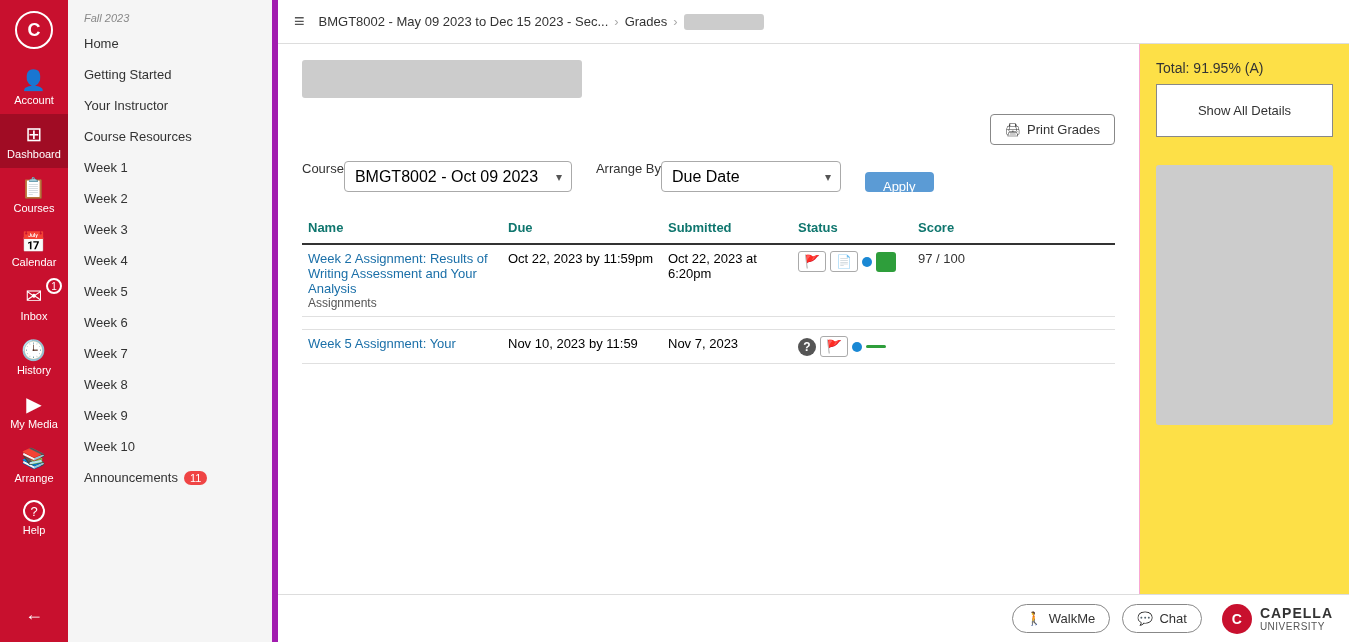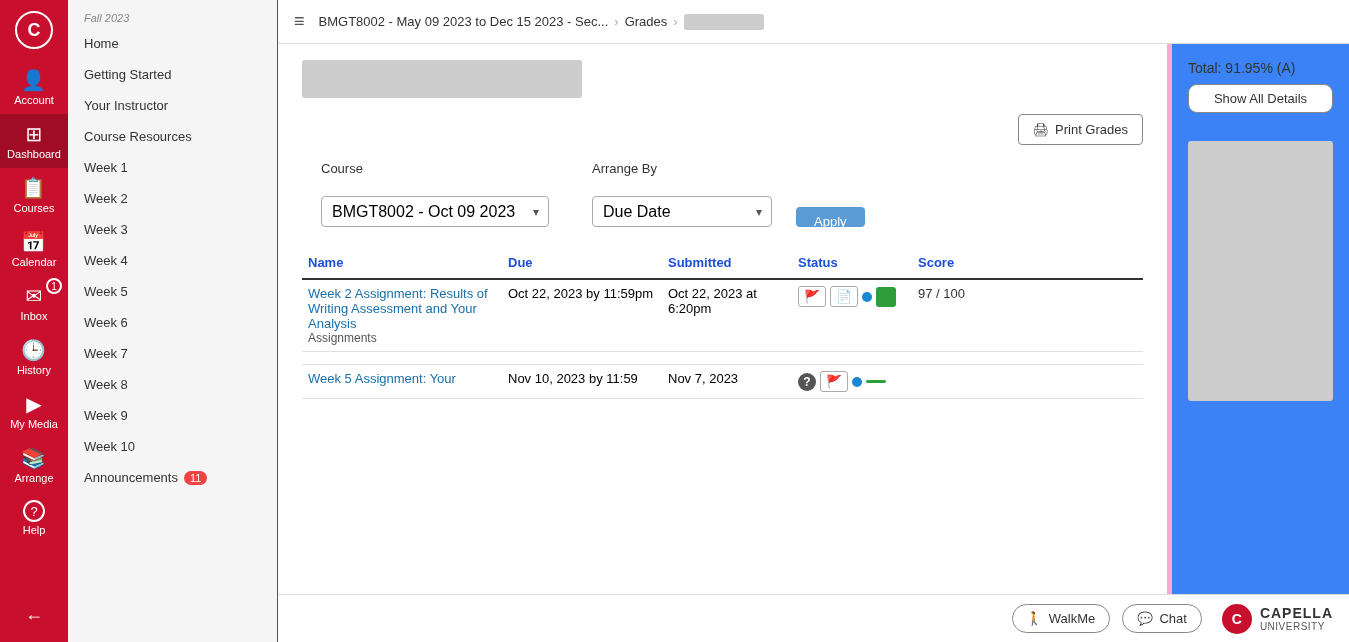--- a/index.html
+++ b/index.html
@@ -80,21 +80,21 @@
       justify-content: center;
       cursor: pointer;
       color: #fff;
       font-size: 18px;
     }
 
     
     .course-nav {
       width: 210px;
       background: #f5f5f5;
-      border-right: 1px solid #a21caf;
+      border-right: 6px solid #a21caf;
       height: 642px;
       overflow-y: auto;
       flex-shrink: 0;
       display: flex;
       flex-direction: column;
     }
     .course-nav-scroll {
       overflow-y: auto;
       flex: 1;
     }
@@ -189,21 +189,21 @@
       margin-bottom: 16px;
     }
 
     
     .controls-row {
       display: flex;
       align-items: flex-end;
       gap: 24px;
       margin-bottom: 20px;
     }
-    .control-group { display: flex; flex-direction: column; gap: 20px; margin-left: 19px; }
+    .control-group { display: flex; flex-direction: row; gap: 0; }
     .control-label { font-size: 13px; color: #333; font-weight: 500; }
     .select-wrap {
       position: relative;
       display: inline-flex;
       align-items: center;
     }
     .select-wrap select {
       appearance: none;
       border: 1px solid #aaa;
       border-radius: 4px;
@@ -237,21 +237,21 @@
       border-collapse: collapse;
       font-size: 13px;
     }
     .grades-table thead tr {
       border-bottom: 2px solid #333;
     }
     .grades-table th {
       text-align: left;
       padding: 8px 6px;
       font-weight: 600;
-      color: #1d4ed8;
+      color: #0f766e;
     }
     .grades-table td {
       padding: 6px 6px;
       vertical-align: top;
       border-bottom: 1px solid #e0e0e0;
     }
     .assignment-link { color: #1a6fa8; text-decoration: none; cursor: pointer; }
     .assignment-type { color: #555; font-size: 12px; }
     .score-cell { color: #333; }
     .status-dot-blue {
@@ -286,37 +286,37 @@
       height: 18px;
       border-radius: 50%;
       background: #555;
       color: #fff;
       font-size: 12px;
       font-weight: bold;
     }
 
     
     .right-panel {
-      width: 182px;
+      width: 210px;
       flex-shrink: 0;
       padding: 16px;
-      border-left: 5px solid #f9a8d4;
-      background: #3b82f6;
+      border-left: 1px solid #f9a8d4;
+      background: #fde047;
     }
     .total-grade {
       font-size: 14px;
       font-weight: 500;
       color: #333;
       margin-bottom: 8px;
     }
     .show-all-btn {
       border: 1px solid #888;
       background: #fff;
-      border-radius: 9px;
-      padding: 6px 12px;
+      border-radius: 0;
+      padding: 18px 12px;
       font-size: 13px;
       cursor: pointer;
       color: #333;
       width: 100%;
       margin-bottom: 28px;
     }
     .right-panel-blur {
       width: 100%;
       height: 260px;
       background: #ccc;

